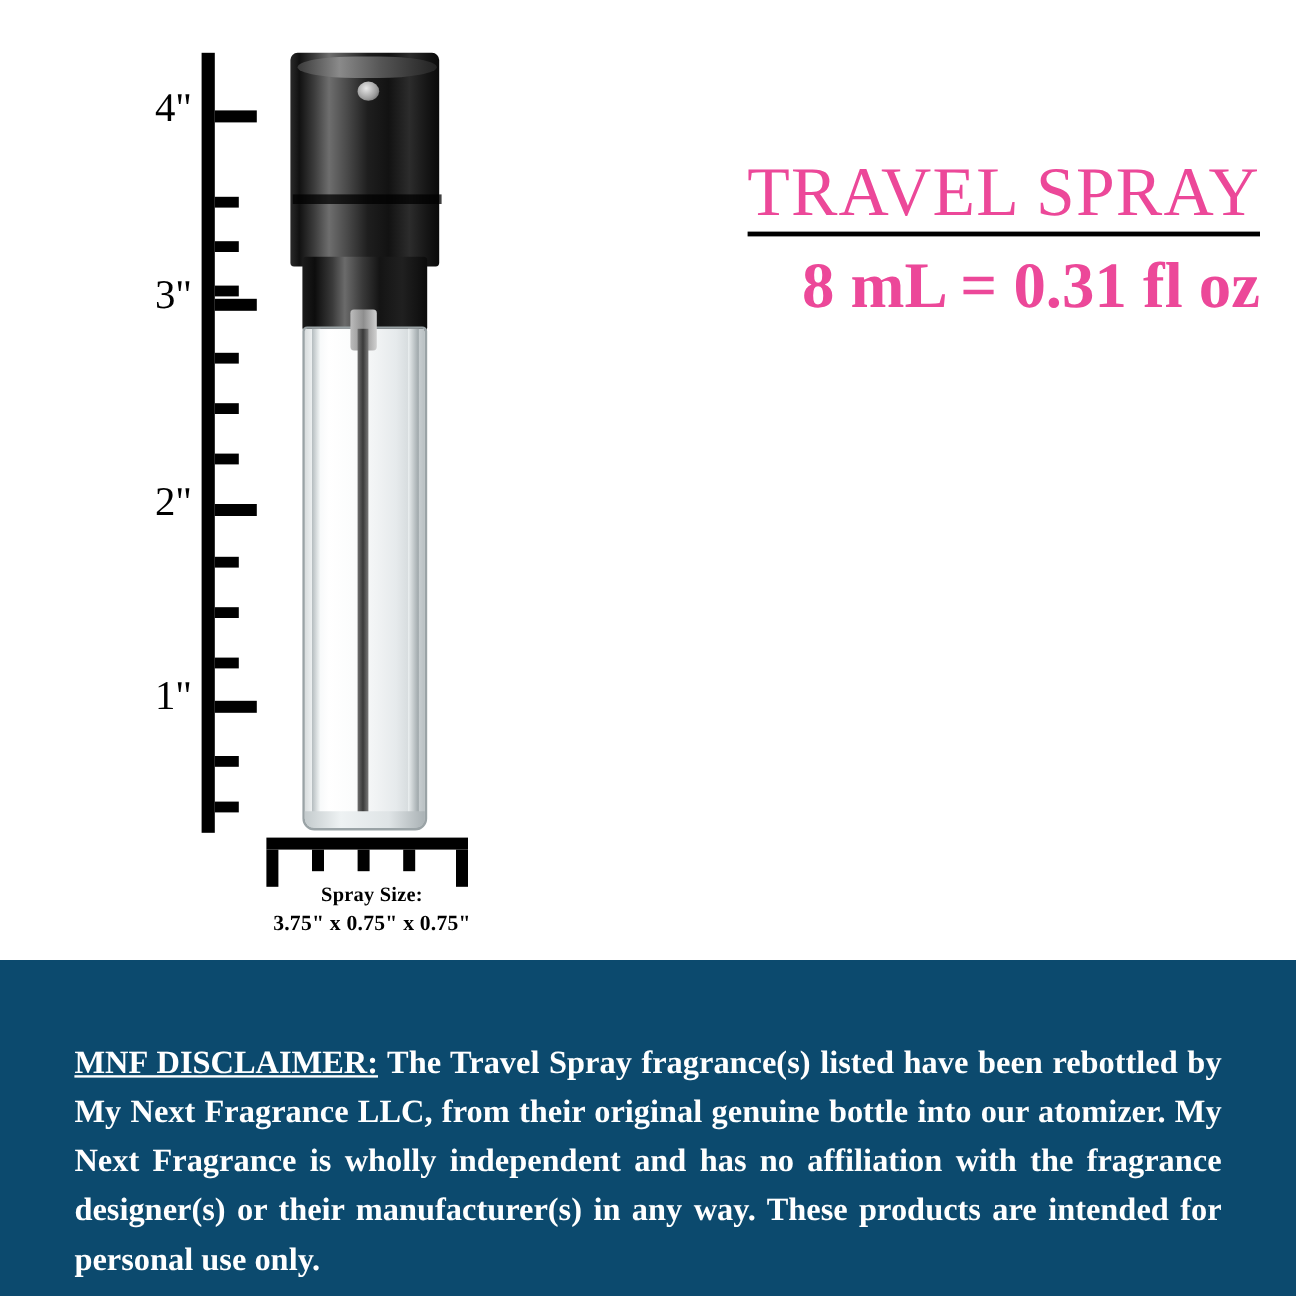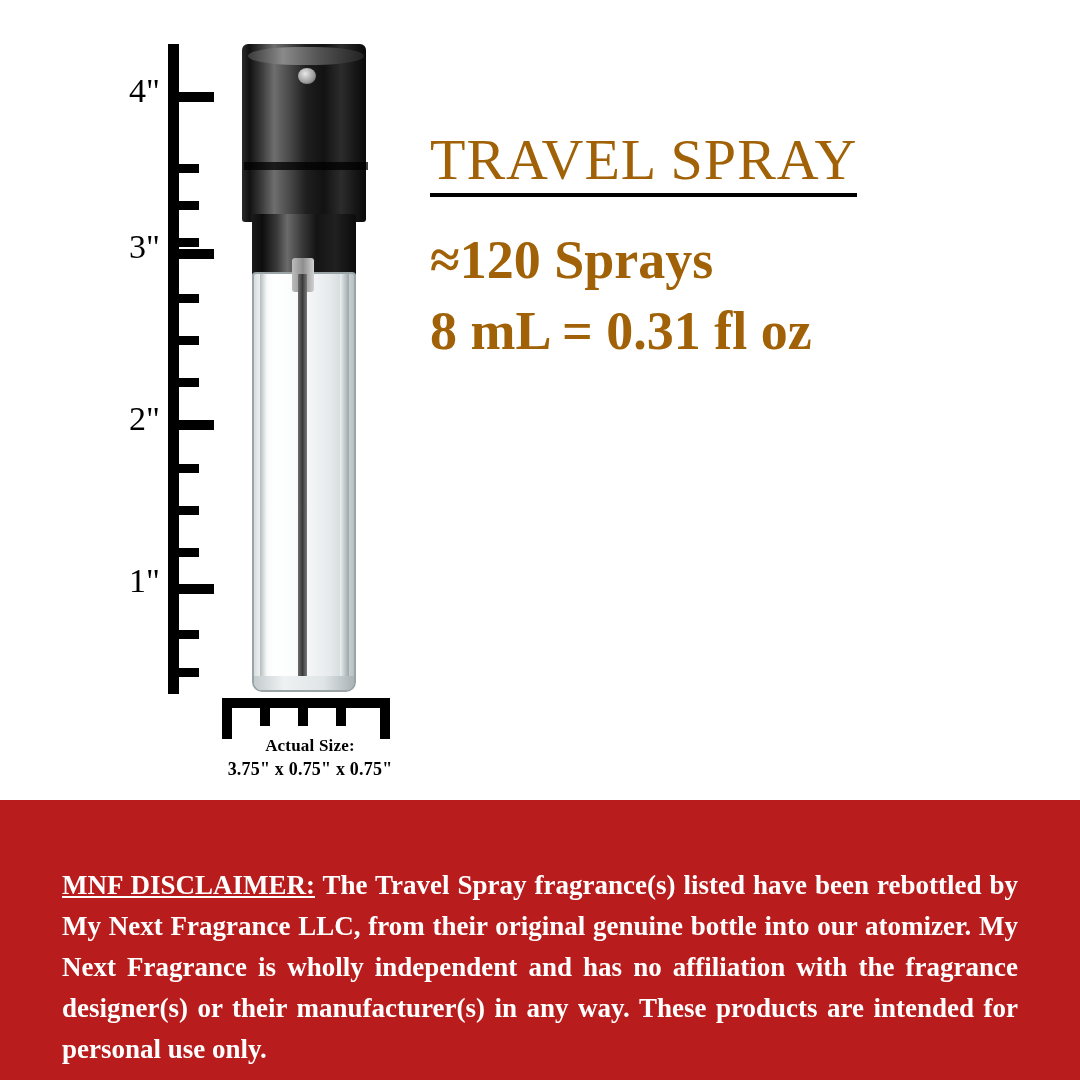--- a/index.html
+++ b/index.html
@@ -216,22 +216,22 @@
   }
   #size-caption .line1 { font-size: 17px; letter-spacing: .2px; }
   #size-caption .line2 { font-size: 18px; margin-top: 3px; letter-spacing: .2px; }
 
   
   #info {
     position: absolute;
     left: 430px;
     top: 130px;
     width: 620px;
-    text-align: left;
-    color: #a16207;
+    text-align: right;
+    color: #ec4899;
   }
   #title {
     font-family: "Liberation Serif", serif;
     font-size: 58px;
     font-weight: normal;
     letter-spacing: 1px;
     border-bottom: 4px solid #000;
     display: inline-block;
     padding-bottom: 2px;
     line-height: 1.05;
@@ -259,21 +259,21 @@
     letter-spacing: -10px;
   }
 
   
   #disclaimer {
     position: absolute;
     left: 0;
     top: 800px;
     width: 1080px;
     height: 280px;
-    background: #b91c1c;
+    background: #0c4a6e;
     color: #ffffff;
     box-sizing: border-box;
     padding: 38px 62px 0 62px;
   }
   #disclaimer-text {
     font-family: "Liberation Serif", serif;
     font-weight: bold;
     font-size: 27px;
     line-height: 1.52;
     text-align: justify;
@@ -332,29 +332,28 @@
     <div id="hruler">
       <div class="spine"></div>
       <div class="tick major" style="left:0px;"></div>
       <div class="tick minor" style="left:38px;"></div>
       <div class="tick minor" style="left:76px;"></div>
       <div class="tick minor" style="left:114px;"></div>
       <div class="tick major" style="left:158px;"></div>
     </div>
 
     <div id="size-caption">
-      <div class="line1">Actual Size:</div>
+      <div class="line1">Spray Size:</div>
       <div class="line2">3.75" x 0.75" x 0.75"</div>
     </div>
 
     <div id="info">
       <div>
         <span id="title">TRAVEL SPRAY</span>
       </div>
-      <div id="sprays">≈120 Sprays</div>
       <div id="volume">8 mL = 0.31 fl oz</div>
     </div>
 
   </div>
 
   <div id="disclaimer">
     <p id="disclaimer-text"><span id="disclaimer-label">MNF DISCLAIMER:</span><span> The Travel Spray fragrance(s) listed have been rebottled by My Next Fragrance LLC, from their original genuine bottle into our atomizer. My Next Fragrance is wholly independent and has no affiliation with the fragrance designer(s) or their manufacturer(s) in any way. These products are intended for personal use only.</span></p>
   </div>
 
 </div>

